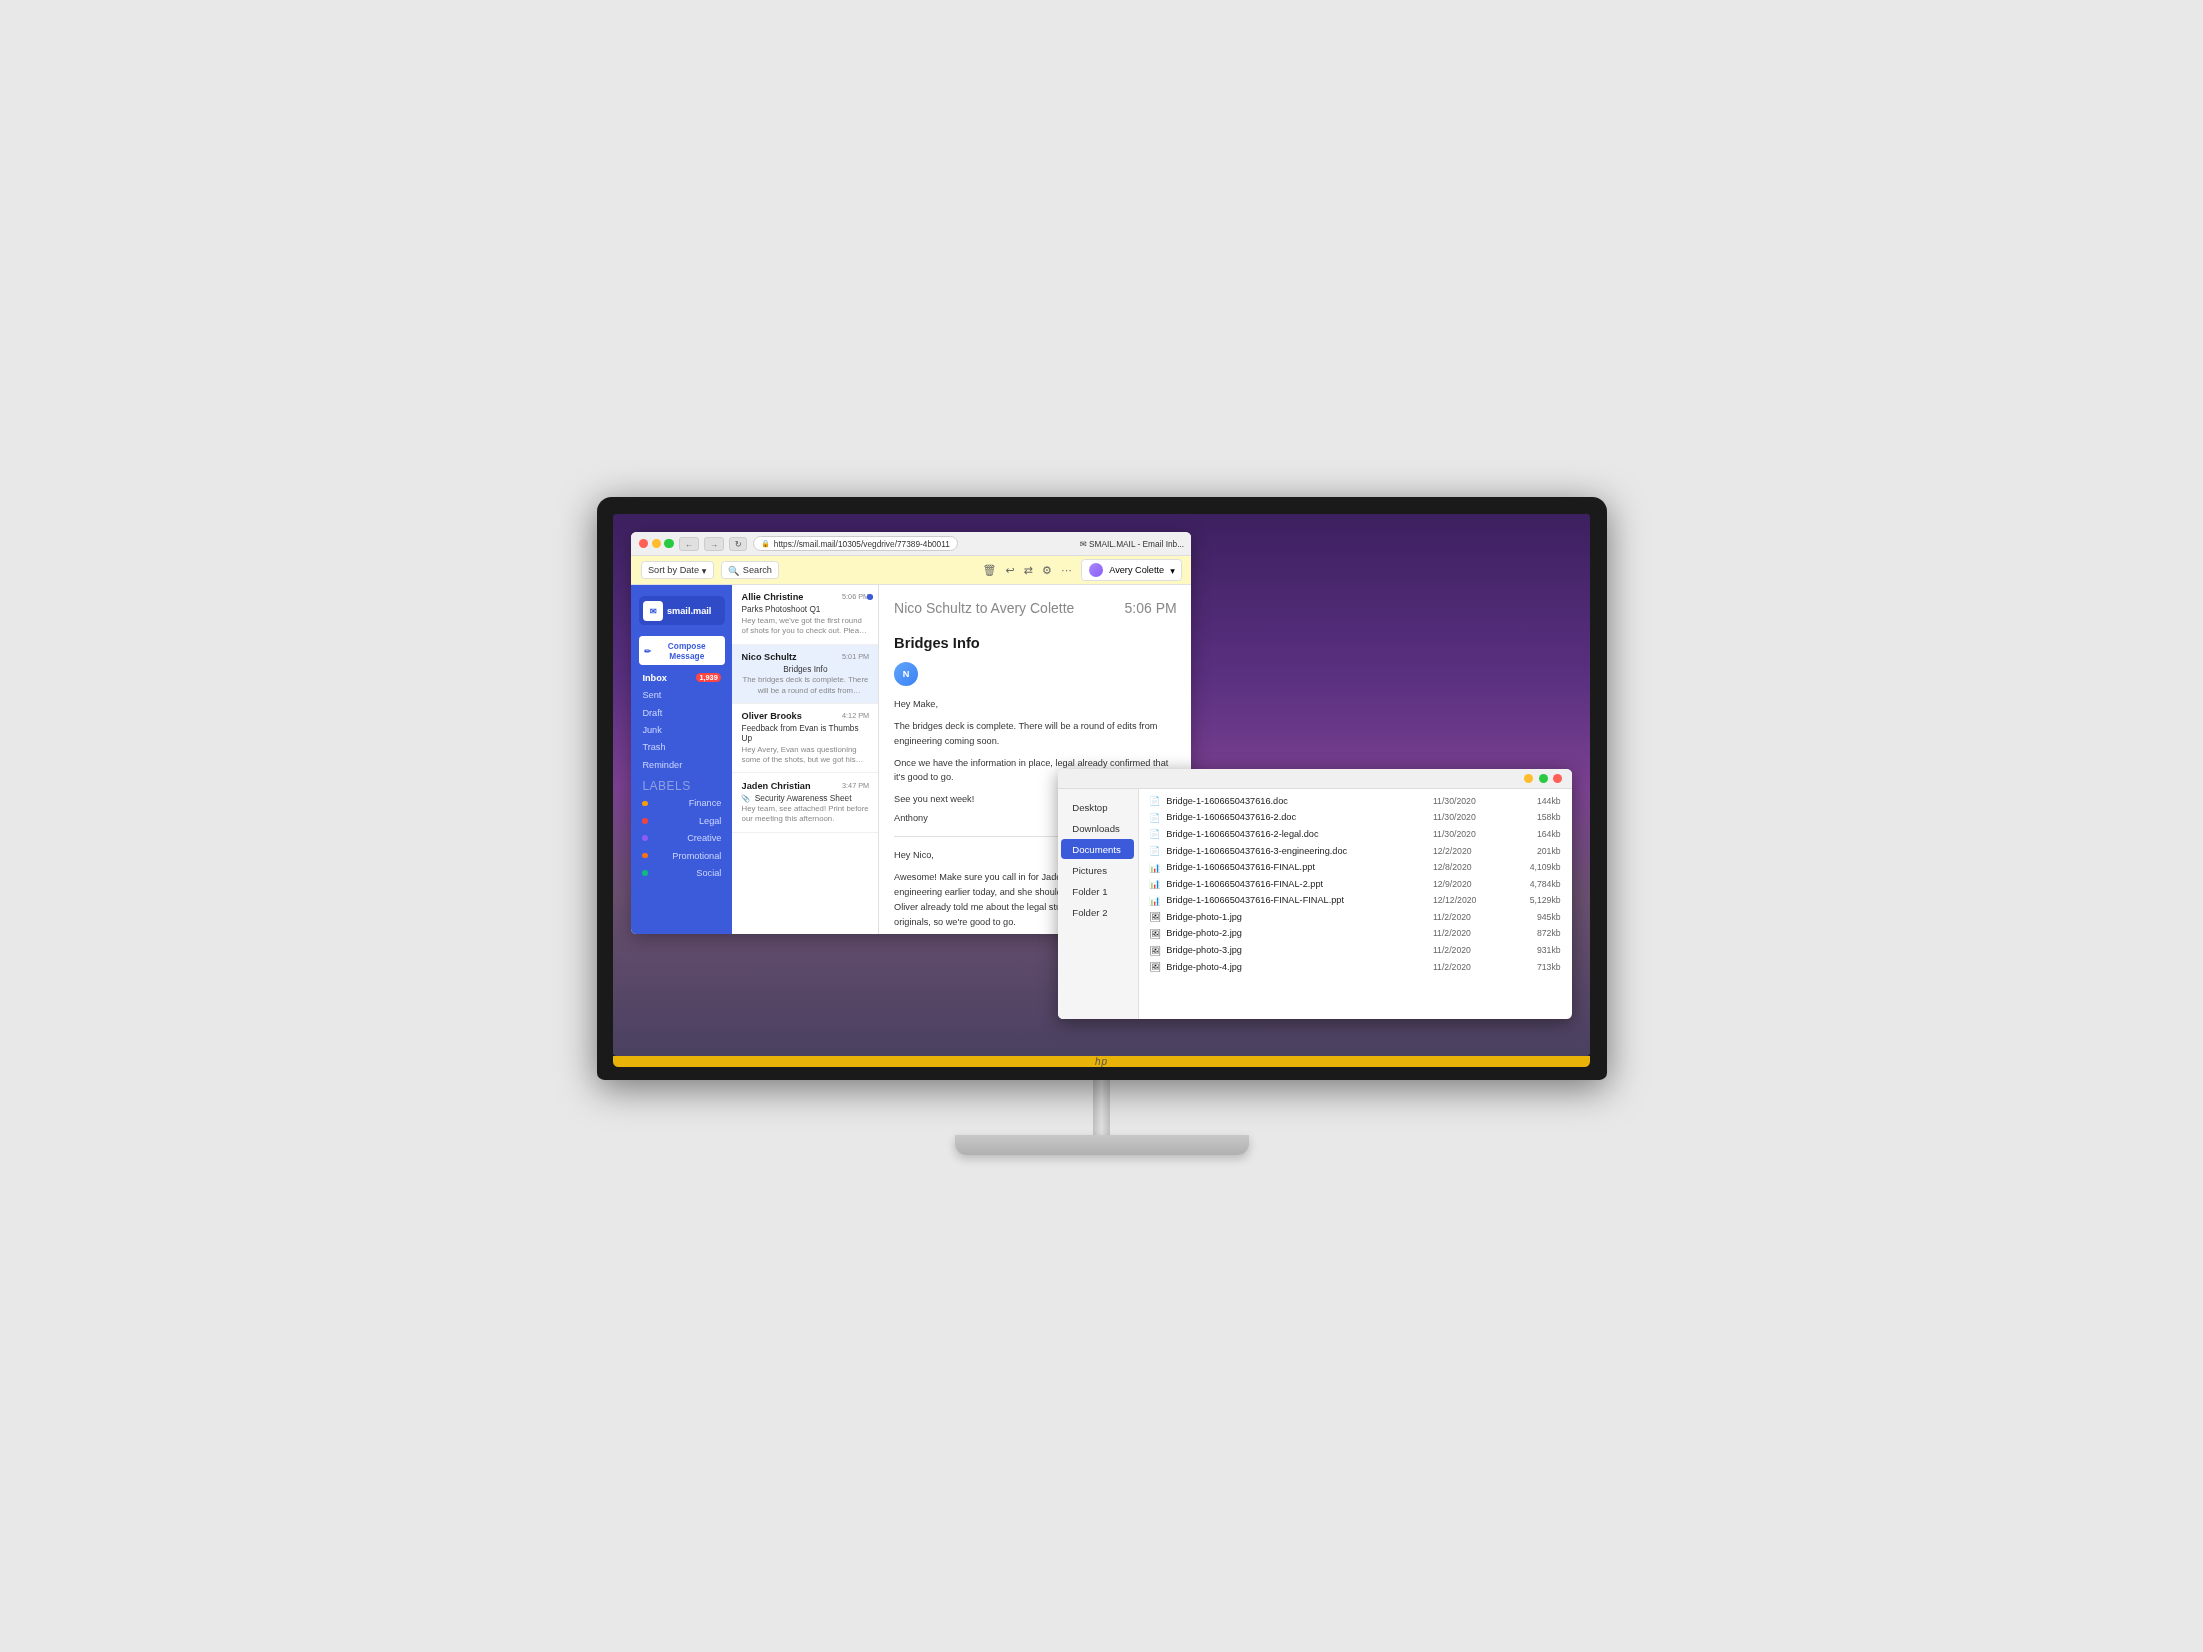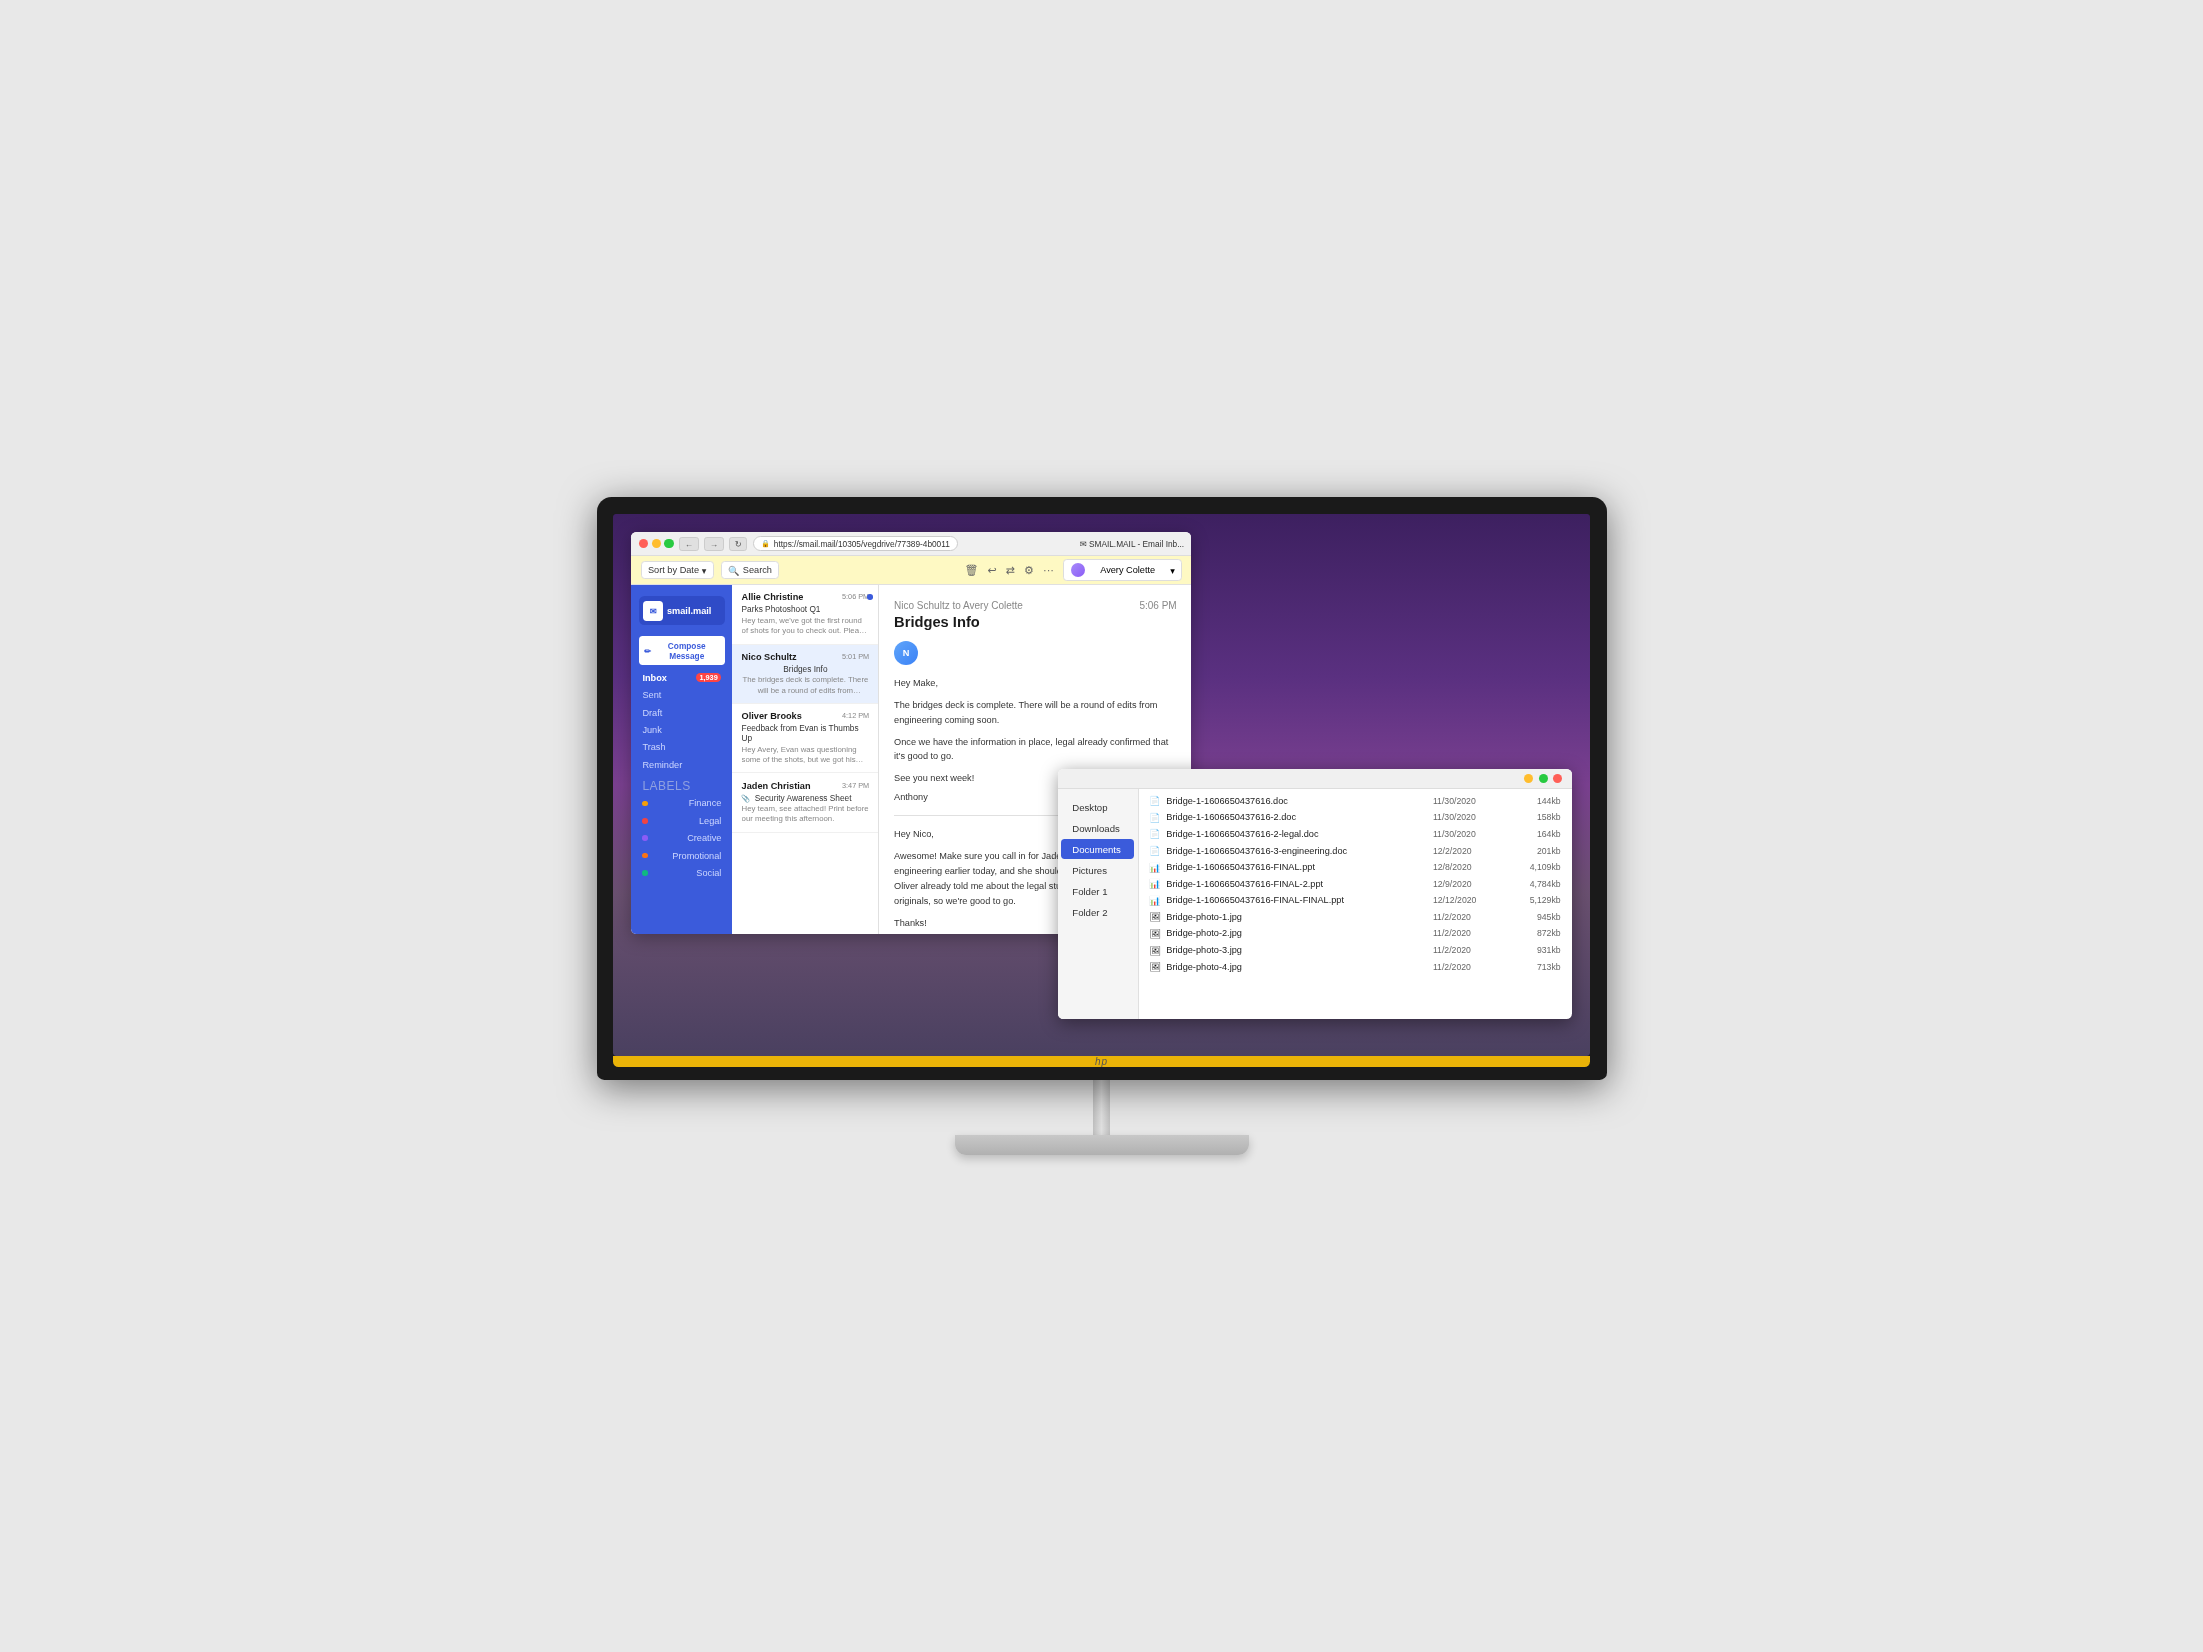--- a/index.html
+++ b/index.html
@@ -252,21 +252,21 @@
     }
 
     .toolbar-icon {
       cursor: pointer;
       padding: 1.8px;
     }
 
     .user-badge {
       display: flex;
       align-items: center;
-      gap: 15px;
+      gap: 6px;
       padding: 2.8px 6.4px;
       border: 0.9px solid #ddd;
       border-radius: 3.7px;
       background: #fff;
       font-size: 9.2px;
       cursor: pointer;
     }
 
     .user-avatar {
       width: 14.7px;
@@ -351,23 +351,23 @@
       padding: 14.7px;
       overflow-y: auto;
       font-size: 9.2px;
     }
 
     .email-pane-header {
       margin-bottom: 11px;
     }
 
     .email-from-line {
-      font-size: 10px;
+      font-size: 14px;
       color: #888;
-      margin-bottom: 3px;
+      margin-bottom: 19px;
     }
 
     .email-pane-subject {
       font-size: 14.7px;
       font-weight: 600;
       color: #1a1a1a;
       margin-bottom: 7.3px;
     }
 
     .email-sender-row {

